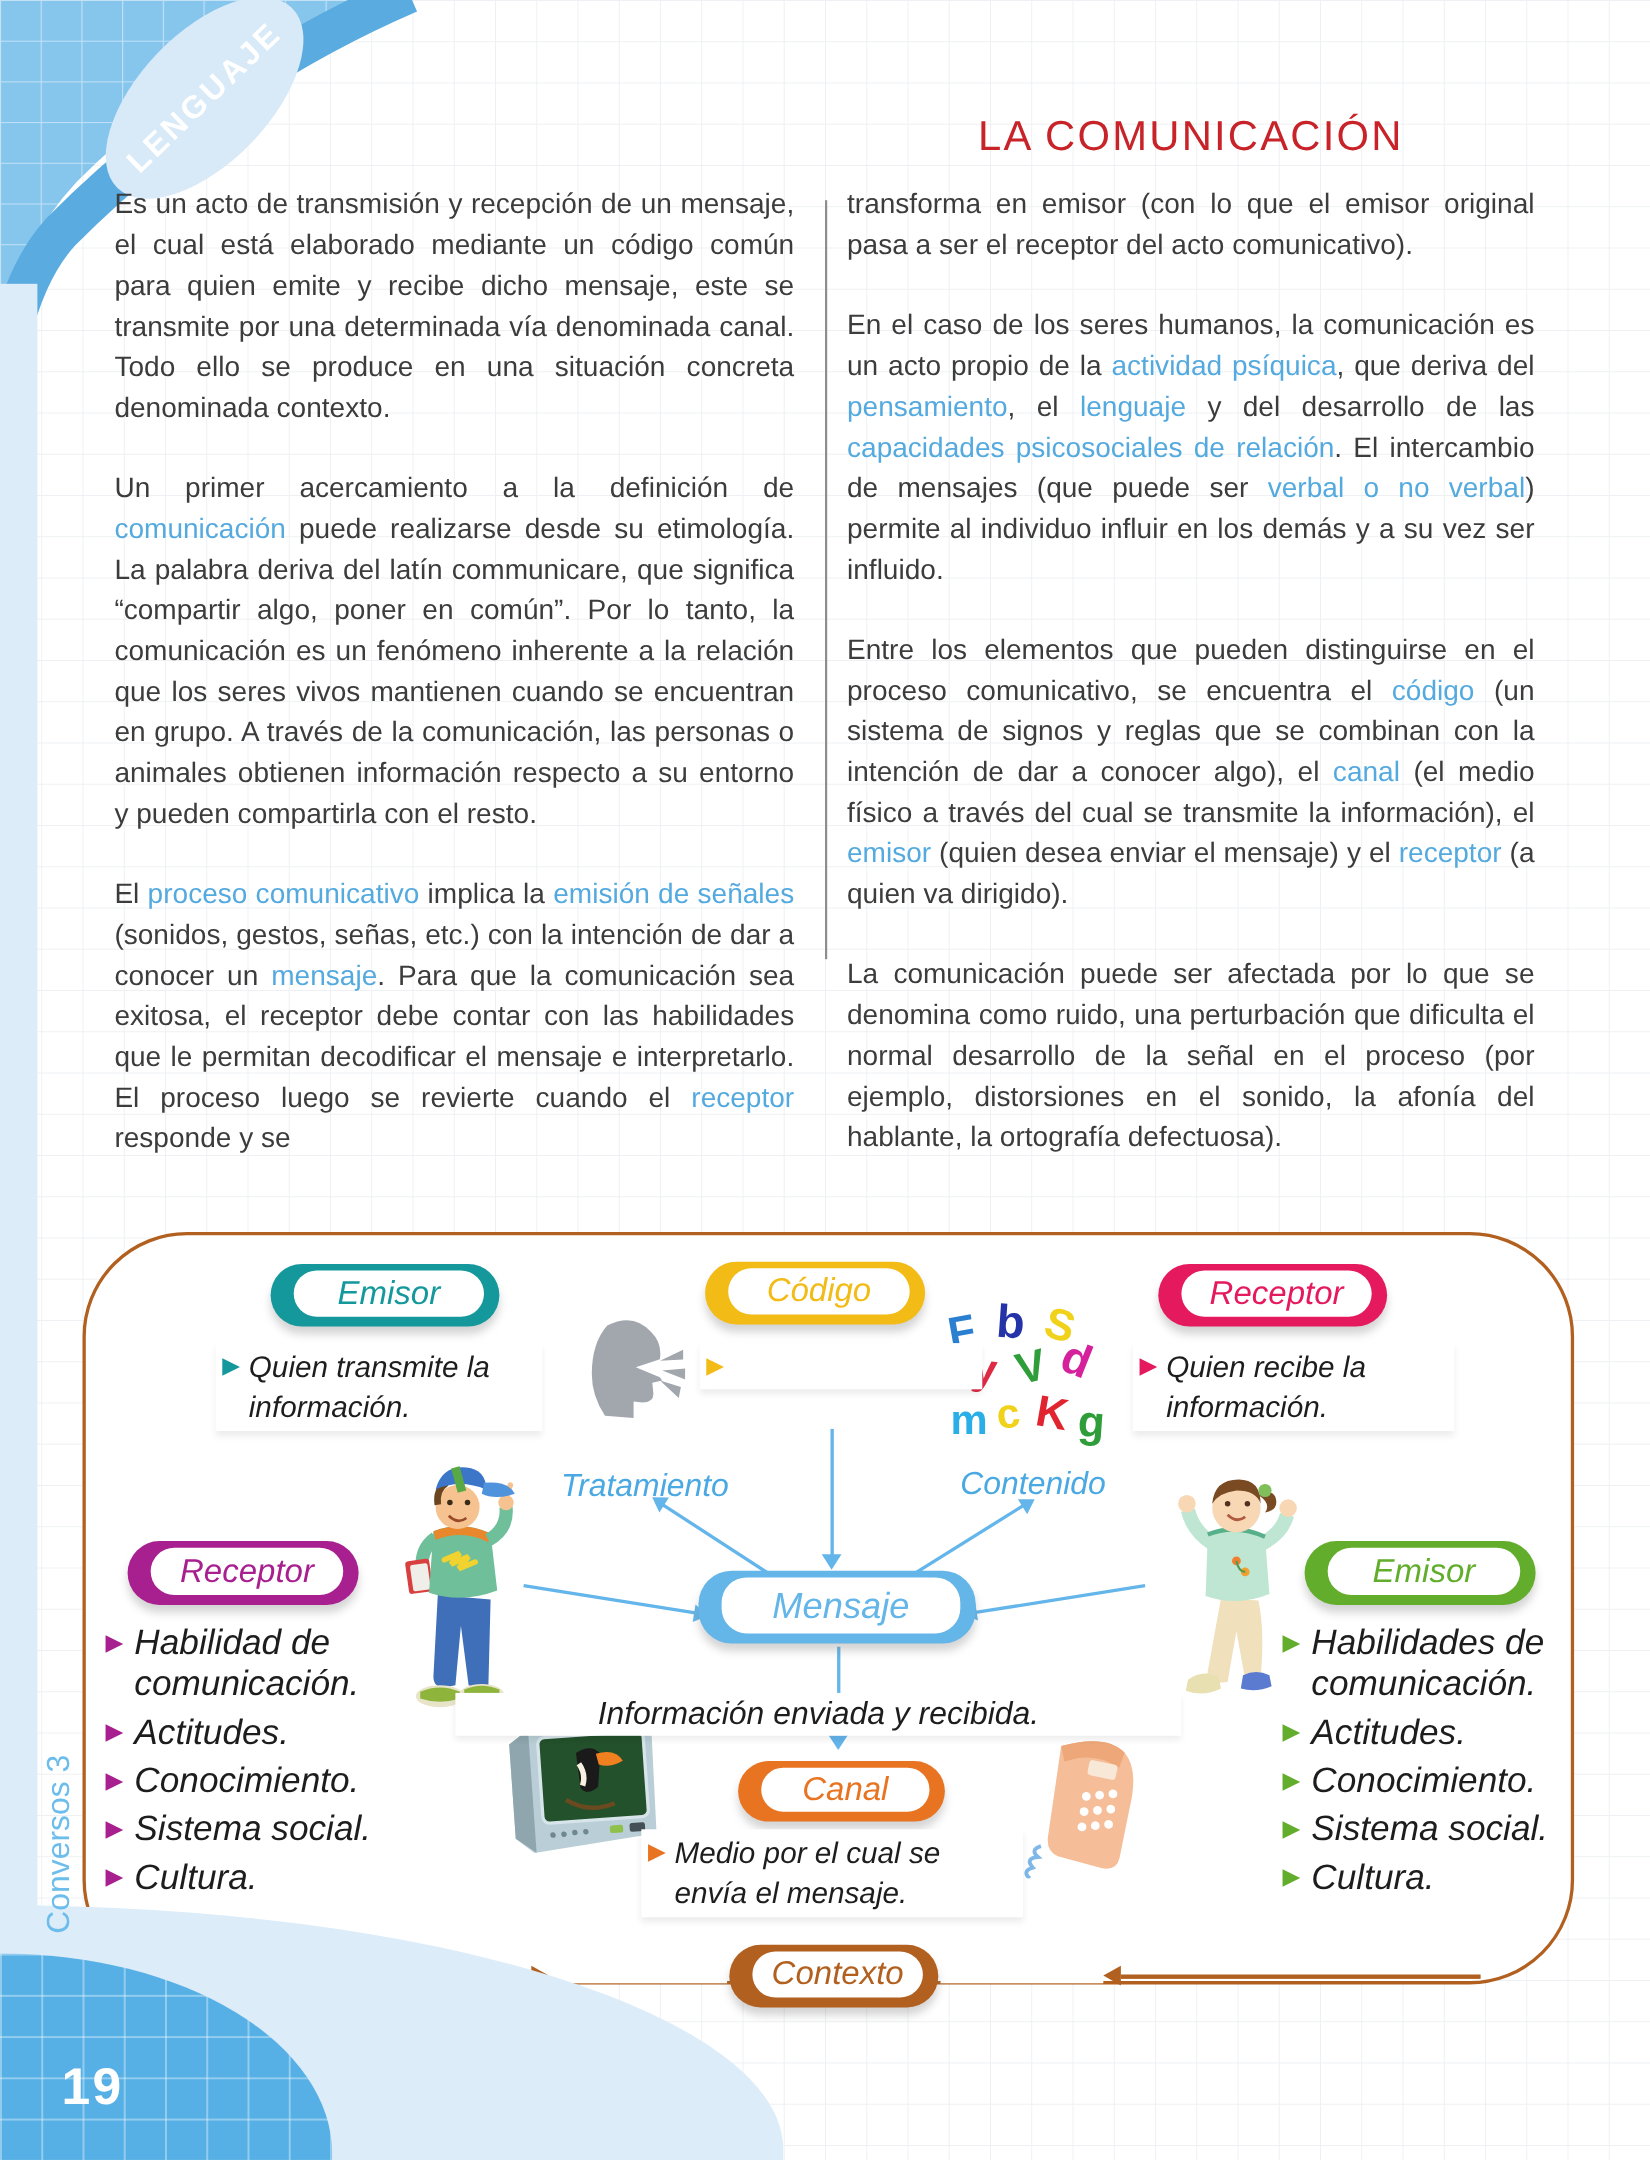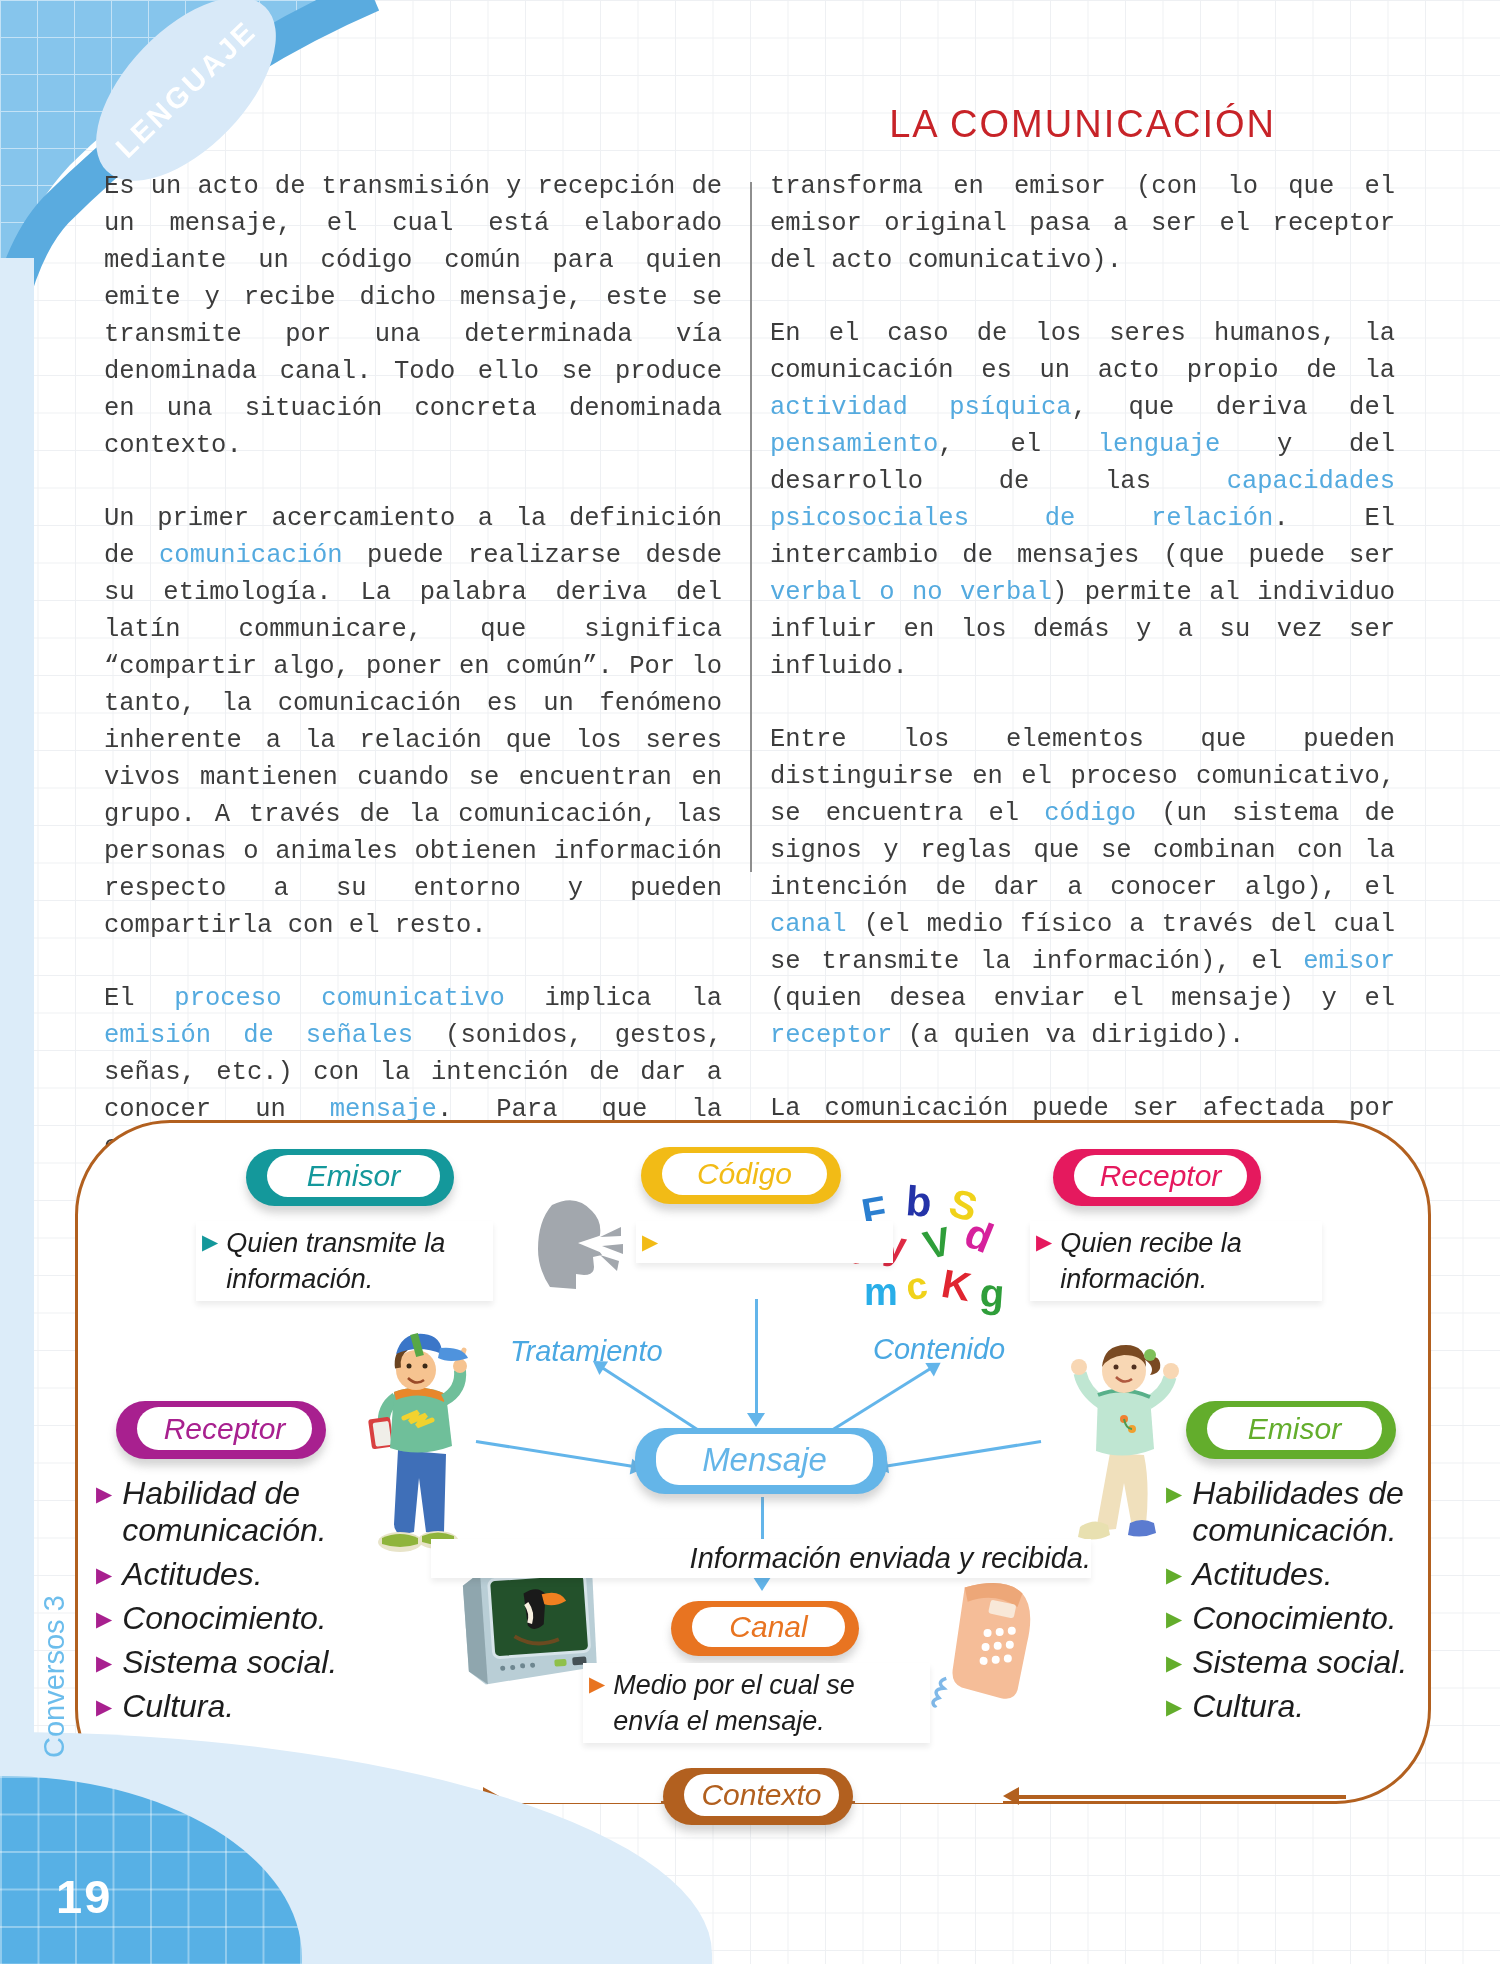--- a/index.html
+++ b/index.html
@@ -19,21 +19,21 @@
     background-image:linear-gradient(to right,rgba(255,255,255,.35) 2px,transparent 2px),linear-gradient(to bottom,rgba(255,255,255,.35) 2px,transparent 2px);
     background-size:37.5px 37.5px;}
   .pagenum{position:absolute;left:56px;bottom:40px;font-size:47px;color:#ffffff;font-weight:600;letter-spacing:2px;}
   .conversos{position:absolute;left:38px;top:1758px;transform:rotate(-90deg);transform-origin:0 0;
     font-size:29px;color:#6cbdec;white-space:nowrap;}
   
   .title{position:absolute;left:0;top:103px;width:1276px;text-align:right;font-size:38px;letter-spacing:2px;}
   .col{position:absolute;top:168px;font-size:25.5px;line-height:37px;color:#3c3c3c;text-align:justify;}
   .col-left{left:104px;width:618px;}
   .col-right{left:770px;width:625px;}
-  .para{margin:0 0 36px 0;font-family:Liberation Mono, monospace;}
+  .para{margin:0 0 36px 0;}
   .hl{color:var(--hl,#54aadf);}
   .divider{position:absolute;left:750px;top:182px;width:2px;height:690px;background:#8e8e8e;}
   
   .diagram{position:absolute;left:75px;top:1120px;width:1350px;height:678px;background:#ffffff;
     border:3.5px solid #b2601f;border-radius:95px;}
   .pill{position:absolute;border-radius:30px;box-shadow:0 7px 8px rgba(120,120,120,.32);}
   .pill-inner{position:absolute;inset:6px 14px 9px 21px;background:#ffffff;border-radius:23px;
     display:flex;align-items:center;justify-content:center;}
   .pill-label{font-style:italic;font-size:30px;white-space:nowrap;}
   .pill-lg .pill-label{font-size:33px;}
@@ -327,21 +327,21 @@
           <span>Sistema social.</span>
         </div>
       <div class="li">
           <span class="tri" style="color: rgb(99, 173, 44);">▶</span>
           <span>Cultura.</span>
         </div>
     </div>
 
     <div class="flabel" style="left:432px;top:212px;">Tratamiento</div>
     <div class="flabel" style="left:795px;top:210px;">Contenido</div>
-    <div class="info" style="left:353px;top:416px;width:660px;text-align:right;">Información enviada y recibida.</div>
+    <div class="info" style="left:336px;top:416px;width:660px;">Información enviada y recibida.</div>
   </div>
 
   <div class="bl-pale"></div>
   <div class="bl-blue">
     <span class="pagenum">19</span>
   </div>
   <div class="conversos">Conversos 3</div>
 
 </div>
 

